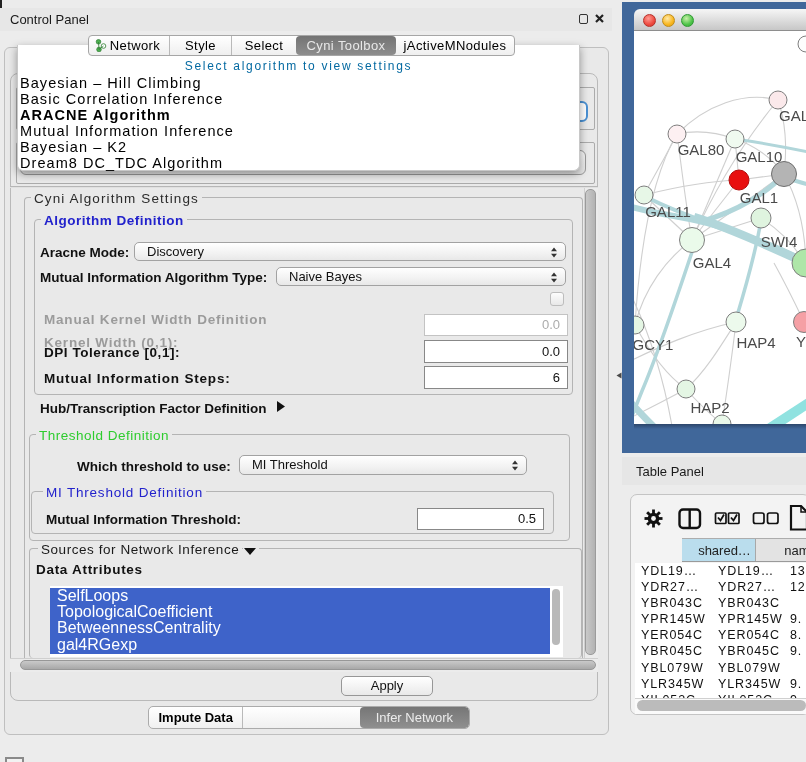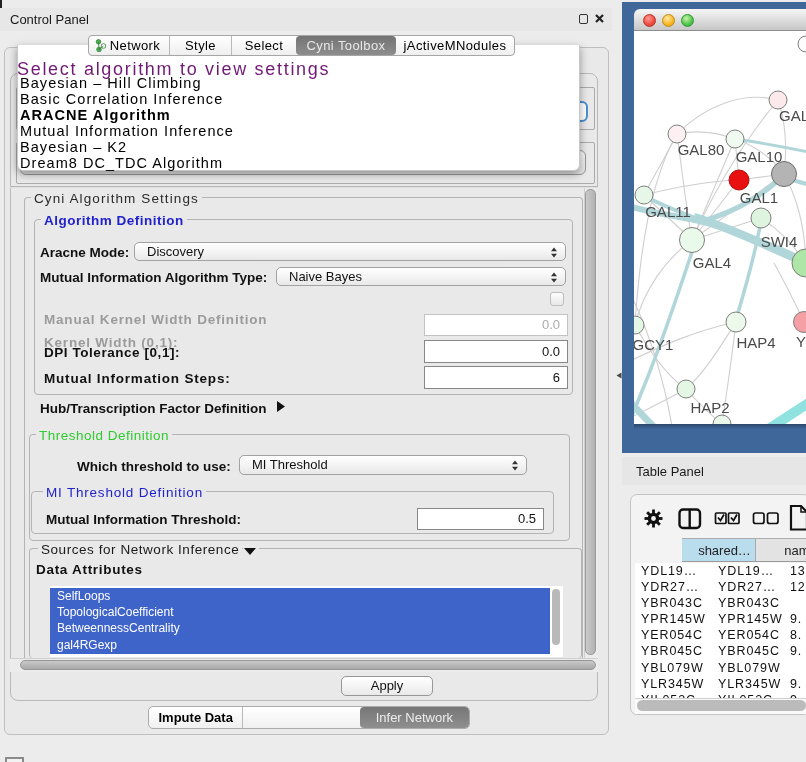--- a/index.html
+++ b/index.html
@@ -42,21 +42,21 @@
   </svg>
 
 <div class="abs" style="left:10px;top:73px;width:588px;height:628px;border:1px solid #b9b9b9;border-radius:8px;"></div>
 
 <div class="abs" style="left:16px;top:87px;width:579px;height:43px;border:1px solid #ababab;border-radius:2px;"></div>
 <div class="abs" style="left:20px;top:101px;width:568px;height:21px;border:2.5px solid #4a90d2;border-radius:6px;background:#fff;"></div>
 <div class="abs" style="left:16px;top:142px;width:579px;height:42px;border:1px solid #ababab;border-radius:2px;"></div>
 <div class="abs" style="left:20px;top:150px;width:566px;height:25px;border:1.5px solid #999;border-radius:6px;background:linear-gradient(#f7f7f7,#e2e2e2);font-size:13px;color:#b4b4b4;line-height:22px;padding-left:14px;">galFiltered.sif default node</div>
 
 <div class="abs" style="left:17px;top:45px;width:563px;height:126px;background:#fff;border:1px solid #c8c8c8;border-top:none;border-radius:0 0 6px 6px;box-shadow:0 3px 9px rgba(0,0,0,0.38);z-index:5;"></div>
-<div class="abs" style="left:17px;top:59px;width:563px;text-align:left;font-size:18px;letter-spacing:1.7px;color:#701a75;z-index:5;">Select algorithm to view settings</div>
+<div class="abs" style="left:17px;top:59px;width:563px;text-align:center;font-size:12px;letter-spacing:1.7px;color:#0369a1;z-index:5;">Select algorithm to view settings</div>
 <div class="abs" style="left:20px;top:75px;font-size:14.5px;letter-spacing:1.05px;color:#000;line-height:16px;z-index:5;">Bayesian – Hill Climbing<br>Basic Correlation Inference<br><b>ARACNE Algorithm</b><br>Mutual Information Inference<br>Bayesian – K2<br>Dream8 DC_TDC Algorithm</div>
 
 <div class="abs" style="left:10px;top:186px;width:588px;height:1px;background:#b6b6b6;"></div>
 <div class="abs" style="left:10px;top:187px;width:588px;height:1px;background:#e0e0e0;"></div>
 
 <div class="grp" style="left:24px;top:197px;width:559px;height:475px;border-bottom:none;border-radius:4px 4px 0 0;"></div>
 <div class="gl" style="left:31px;top:191px;color:#2b2b2b;letter-spacing:1.1px;">Cyni Algorithm Settings</div>
 <div class="grp" style="left:34px;top:219px;width:539px;height:176px;"></div>
 <div class="gl" style="left:41px;top:213px;color:#2222cc;font-weight:bold;">Algorithm Definition</div>
 <div class="abs lbl" style="left:40px;top:245px;letter-spacing:0;">Aracne Mode:</div>
@@ -98,21 +98,21 @@
 <div class="gl" style="left:43px;top:485px;color:#2222cc;letter-spacing:0.8px;">MI Threshold Definition</div>
 <div class="abs lbl" style="left:46px;top:512px;letter-spacing:0;">Mutual Information Threshold:</div>
 <div class="field" style="left:417px;top:508px;width:127px;height:22px;line-height:20px;">0.5</div>
 <div class="grp" style="left:29px;top:548px;width:553px;height:110px;border-bottom:none;"></div>
 <div class="gl" style="left:38px;top:542px;color:#1a1a1a;letter-spacing:0.55px;">Sources for Network Inference</div>
 <svg class="abs" style="left:243px;top:547px;background:#e9e9e9;" width="16" height="9">
     <path d="M1 1 L13 1 L7 8 Z" fill="#111"></path>
   </svg>
 <div class="abs lbl" style="left:36px;top:562px;letter-spacing:0.7px;">Data Attributes</div>
 <div class="abs" style="left:50px;top:586px;width:513px;height:71px;background:#fff;"></div>
-<div class="abs" style="left:50px;top:588px;width:500px;height:66px;background:#3e63c9;color:#fff;font-size:12px;line-height:16.2px;padding-left:7px;overflow:hidden;">SelfLoops<br>TopologicalCoefficient<br>BetweennessCentrality<br>gal4RGexp</div>
+<div class="abs" style="left:50px;top:588px;width:500px;height:66px;background:#3e63c9;color:#fff;font-size:16px;line-height:16.2px;padding-left:7px;overflow:hidden;">SelfLoops<br>TopologicalCoefficient<br>BetweennessCentrality<br>gal4RGexp</div>
 <div class="abs" style="left:552px;top:589px;width:8px;height:56px;background:#b9b9b9;border-radius:4px;"></div>
 
 <div class="abs" style="left:584px;top:188px;width:14px;height:471px;background:#ececec;border-left:1px solid #cfcfcf;"></div>
 <div class="abs" style="left:585px;top:189px;width:11px;height:466px;background:linear-gradient(90deg,#c9c9c9,#b2b2b2);border:1px solid #9b9b9b;border-radius:5px;"></div>
 <div class="abs" style="left:10px;top:658px;width:588px;height:14px;background:#ececec;border-top:1px solid #cfcfcf;"></div>
 <div class="abs" style="left:20px;top:660px;width:576px;height:10px;background:linear-gradient(#c9c9c9,#a8a8a8);border:1px solid #979797;border-radius:5px;"></div>
 
 <div class="abs" style="left:341px;top:676px;width:92px;height:20px;border:1px solid #979797;border-radius:5px;background:linear-gradient(#ffffff,#e9e9e9);text-align:center;line-height:18px;font-size:13px;color:#111;">Apply</div>
 
 <div class="abs" style="left:148px;top:706px;width:322px;height:23px;border:1px solid #ababab;border-radius:5px;background:linear-gradient(#ffffff,#f0f0f0);display:flex;font-size:13px;font-weight:bold;overflow:hidden;">

